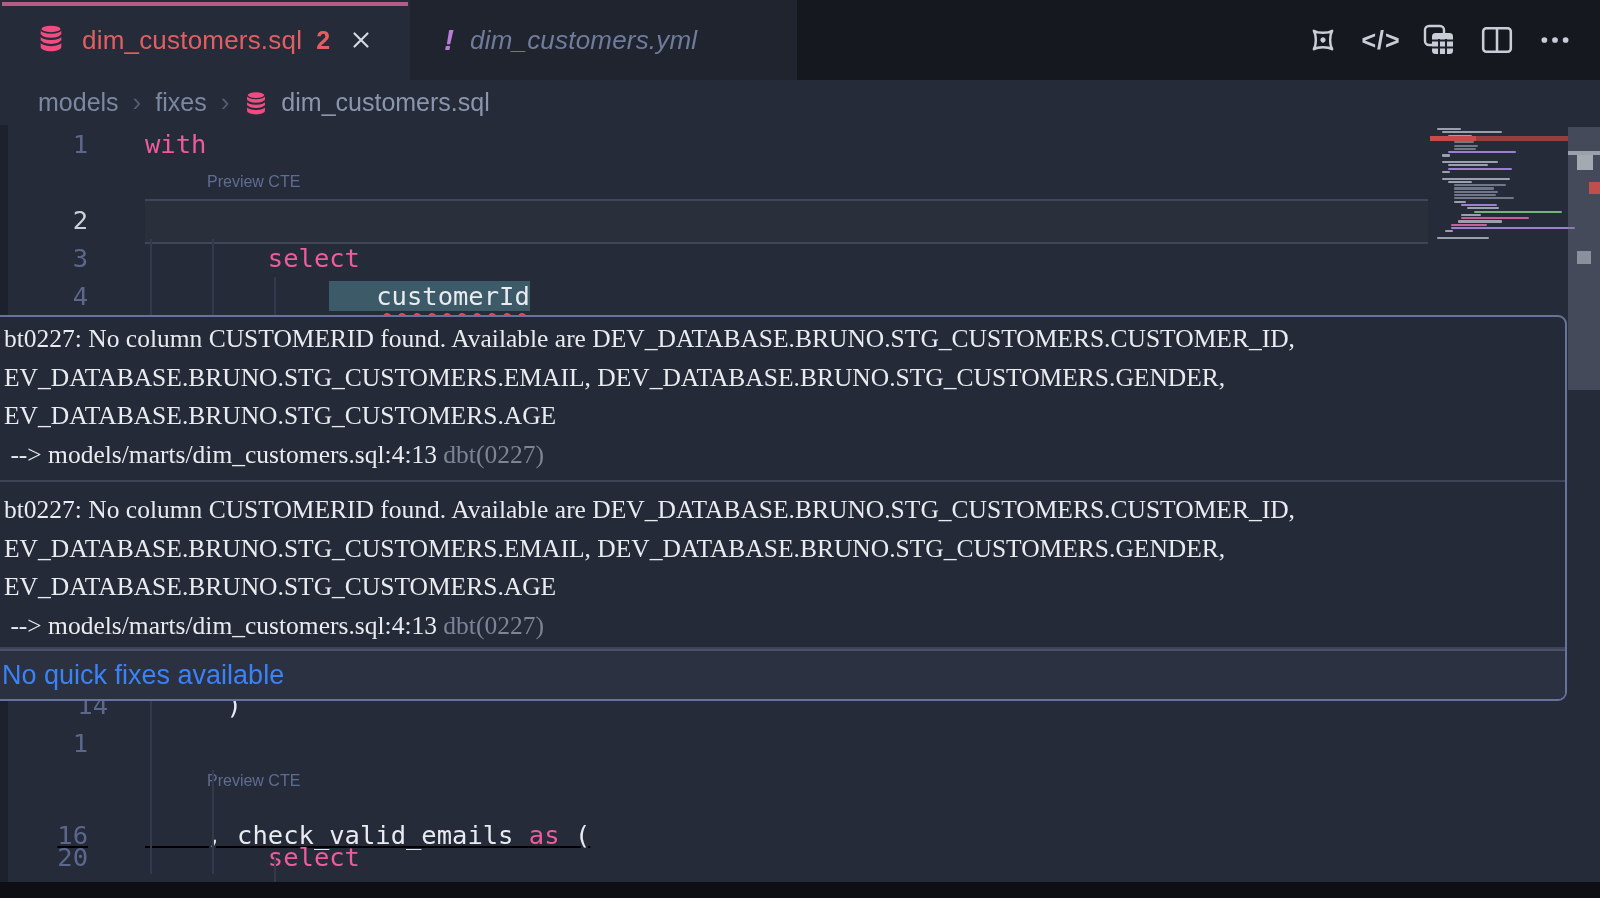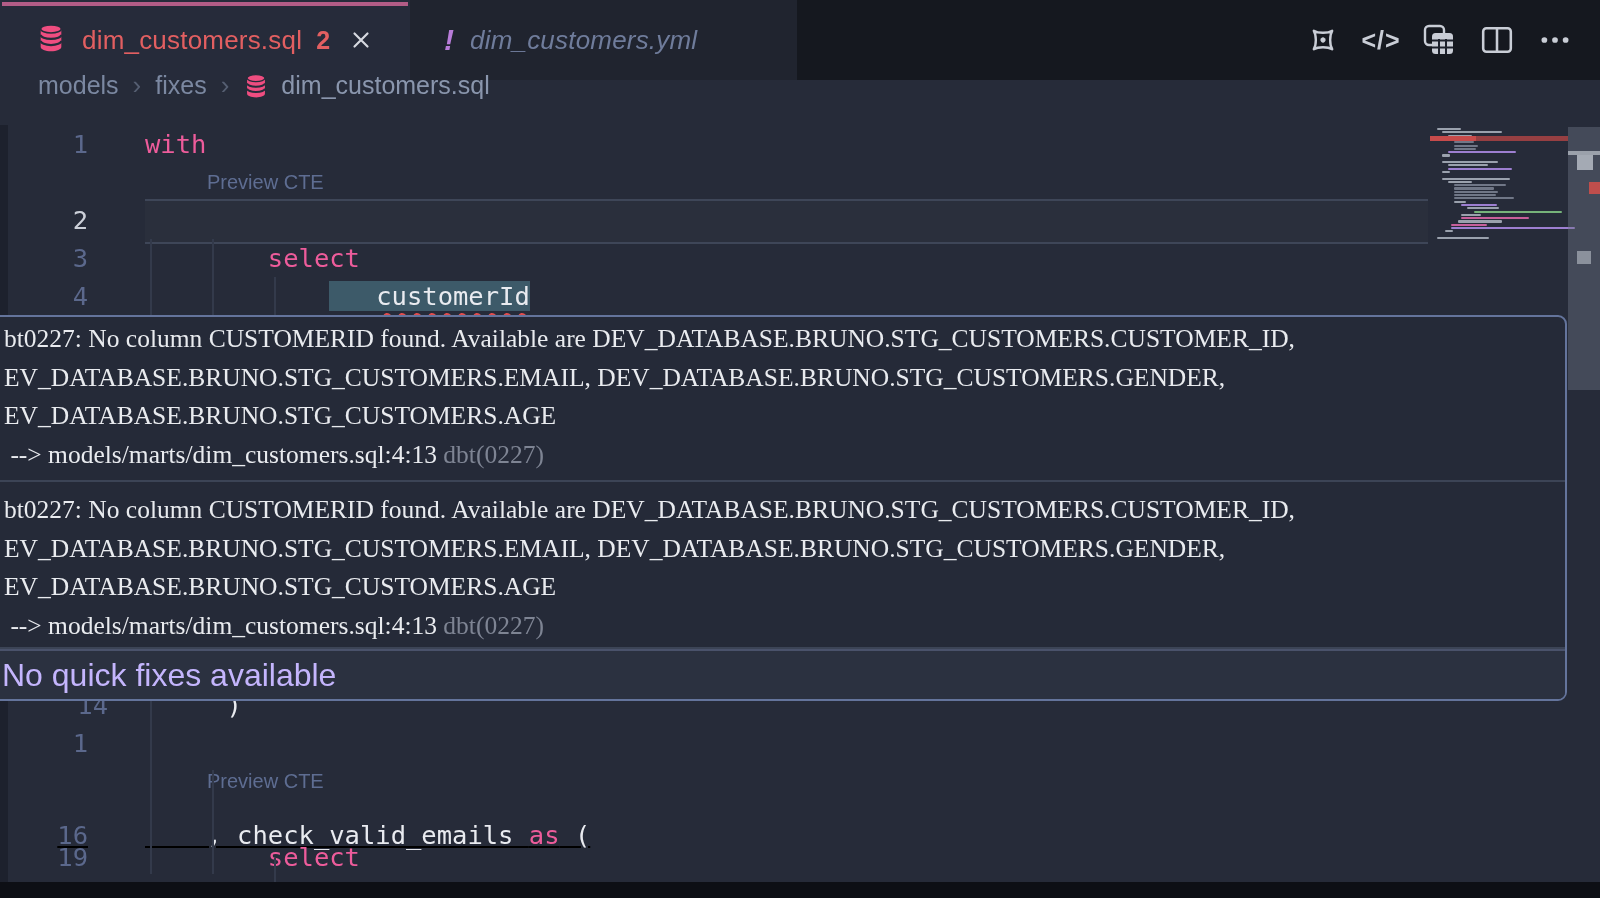--- a/index.html
+++ b/index.html
@@ -19,40 +19,40 @@
   .tab-label { margin-left:16px; font-size:26px; color:#e25f61; letter-spacing:.2px; }
   .tab-badge { margin-left:14px; font-size:25px; color:#e25f61; font-weight:bold; }
   .tab-close { margin-left:18px; display:flex; align-items:center; cursor:pointer; }
   .warn-glyph { margin-left:34px; font-size:30px; font-weight:bold; font-style:italic; color:#b87cd9; }
   .tab.inactive .tab-label { color:#6f7c9b; font-style:italic; }
   
   .toolbar { position:absolute; right:28px; top:0; height:80px; display:flex; align-items:center; gap:24px; }
   .tb-icon { width:34px; height:34px; display:flex; align-items:center; justify-content:center; color:#c9cdd6; cursor:pointer; }
   .tb-code { font-size:25px; font-weight:bold; letter-spacing:1px; color:#c9cdd6; font-family:"Liberation Sans",sans-serif; }
   
-  .breadcrumb { position:absolute; left:38px; top:63px; height:45px; display:flex; align-items:center; gap:12px; font-size:25px; color:#7b88a1; }
+  .breadcrumb { position:absolute; left:38px; top:80px; height:45px; display:flex; align-items:center; gap:12px; font-size:25px; color:#7b88a1; }
   .bc-sep { color:#555e71; font-size:26px; padding:0 2px; }
   .bc-item { cursor:pointer; }
   .bc-file { color:#8a96ad; cursor:pointer; }
   
   .code-row { position:absolute; left:0; width:1560px; height:38px; display:flex; align-items:center; }
   .gutter { width:88px; flex:none; text-align:right; font-family:"DejaVu Sans Mono",monospace; font-size:25.5px; color:#5b688c; }
   .code-row.current .gutter { color:#ccd0d9; }
   .code-text { margin-left:57px; white-space:pre; font-family:"DejaVu Sans Mono",monospace; font-size:25.5px; color:#e9ebf0; }
   .tk-kw { color:#ed5c9b; }
   .tk-pl { color:#e9ebf0; }
   .tk-bracket { border:2px solid #818897; background:#30353f; margin:0 -2px 0 -1px; padding:0 1px; }
   .tk-cursor { display:inline-block; width:9px; height:32px; background:#c6cad2; vertical-align:middle; margin-left:2px; }
   .tk-errsel { background:#3d5a69; text-decoration:underline wavy #e24c4c 3px; text-underline-offset:8px;padding-left:47px; }
   .code-row.current::before {
     content:""; position:absolute; left:145px; width:1283px; top:-2px; height:41px;
     border-top:2.5px solid #3e4658; border-bottom:2.5px solid #3e4658; background:rgba(255,255,255,.018);
   }
   .codelens { position:absolute; left:207px; top:0; height:38px; display:flex; align-items:center;
-    font-size:20px; color:#5e6d92; cursor:pointer; }
+    font-size:16px; color:#5e6d92; cursor:pointer; }
   .guide { position:absolute; width:2px; background:#333a4b; }
   .glyph-margin { position:absolute; left:0; top:125px; width:8px; height:763px; background:rgba(20,23,32,.45); }
   
   .mm-bar { position:absolute; height:2.2px; border-radius:1px; }
   .mm-err { position:absolute; left:1430px; width:138px; height:5px; top:136px; background:#963f42; }
   .mm-err-hot { position:absolute; left:1430px; width:46px; height:5px; top:136px; background:#c74b4b; }
   .sb-thumb { position:absolute; left:1568px; top:127px; width:32px; height:263px; background:rgba(110,117,133,.42); }
   .sb-mark { position:absolute; }
   
   .hover {
@@ -61,21 +61,21 @@
     display:flex; flex-direction:column; overflow:hidden; z-index:5;
   }
   .hblock { padding-left:28px; flex:none; }
   .hblock.b1 { padding-top:3px; height:163px; }
   .hblock.b2 { padding-top:9px; height:165px; }
   .hsep { flex:none; height:0; border-top:2px solid #3c4456; }
   .hmsg { font-family:Liberation Serif, serif; font-size:25.5px; line-height:38.5px; color:#e9ebef; white-space:pre; }
   .hsrc { color:#7e8493; }
   .hfooter { flex:1; background:#2b3140; border-top:2px solid #4a526b; display:flex; align-items:center; padding-left:26px; gap:66px; }
   .hlink { color:#4097ff; font-size:24.5px; cursor:pointer; }
-  .hhint { color:#c4b5fd; font-size:32px; }
+  .hhint { color:#3b82f6; font-size:27px; }
   
   .bottom-line { position:absolute; left:0; top:888px; width:1600px; height:4px; background:#a286d6; }
   .below-win { position:absolute; left:0; top:892px; width:1600px; height:6px; background:#14161d; }
 </style>
 </head>
 <body>
 
 <div class="stage">
 
   <div class="tabbar">
@@ -185,21 +185,21 @@
         <span class="code-text"></span>
       </div>
       <div class="code-row" style="top: 762px;">
         <span class="codelens">Preview CTE</span>
       </div>
       <div class="code-row" style="top: 816px; text-decoration: underline;">
         <span class="gutter">16</span>
         <span class="code-text"><span class="tk-pl">    , check_valid_emails </span><span class="tk-kw">as</span><span class="tk-pl"> (</span></span>
       </div>
       <div class="code-row" style="top: 838px;">
-        <span class="gutter">19</span>
+        <span class="gutter">20</span>
         <span class="code-text"><span class="tk-pl">        </span><span class="tk-kw">select</span></span>
       </div>
     </div>
 
   <div class="guide" style="left:150px;top:239px;height:76px"></div>
   <div class="guide" style="left:212px;top:239px;height:76px"></div>
   <div class="guide" style="left:274px;top:277px;height:38px"></div>
   <div class="guide" style="left:150px;top:701px;height:173px"></div>
   <div class="guide" style="left:212px;top:770px;height:104px"></div>
   <div class="guide" style="left:274px;top:858px;height:30px"></div>

